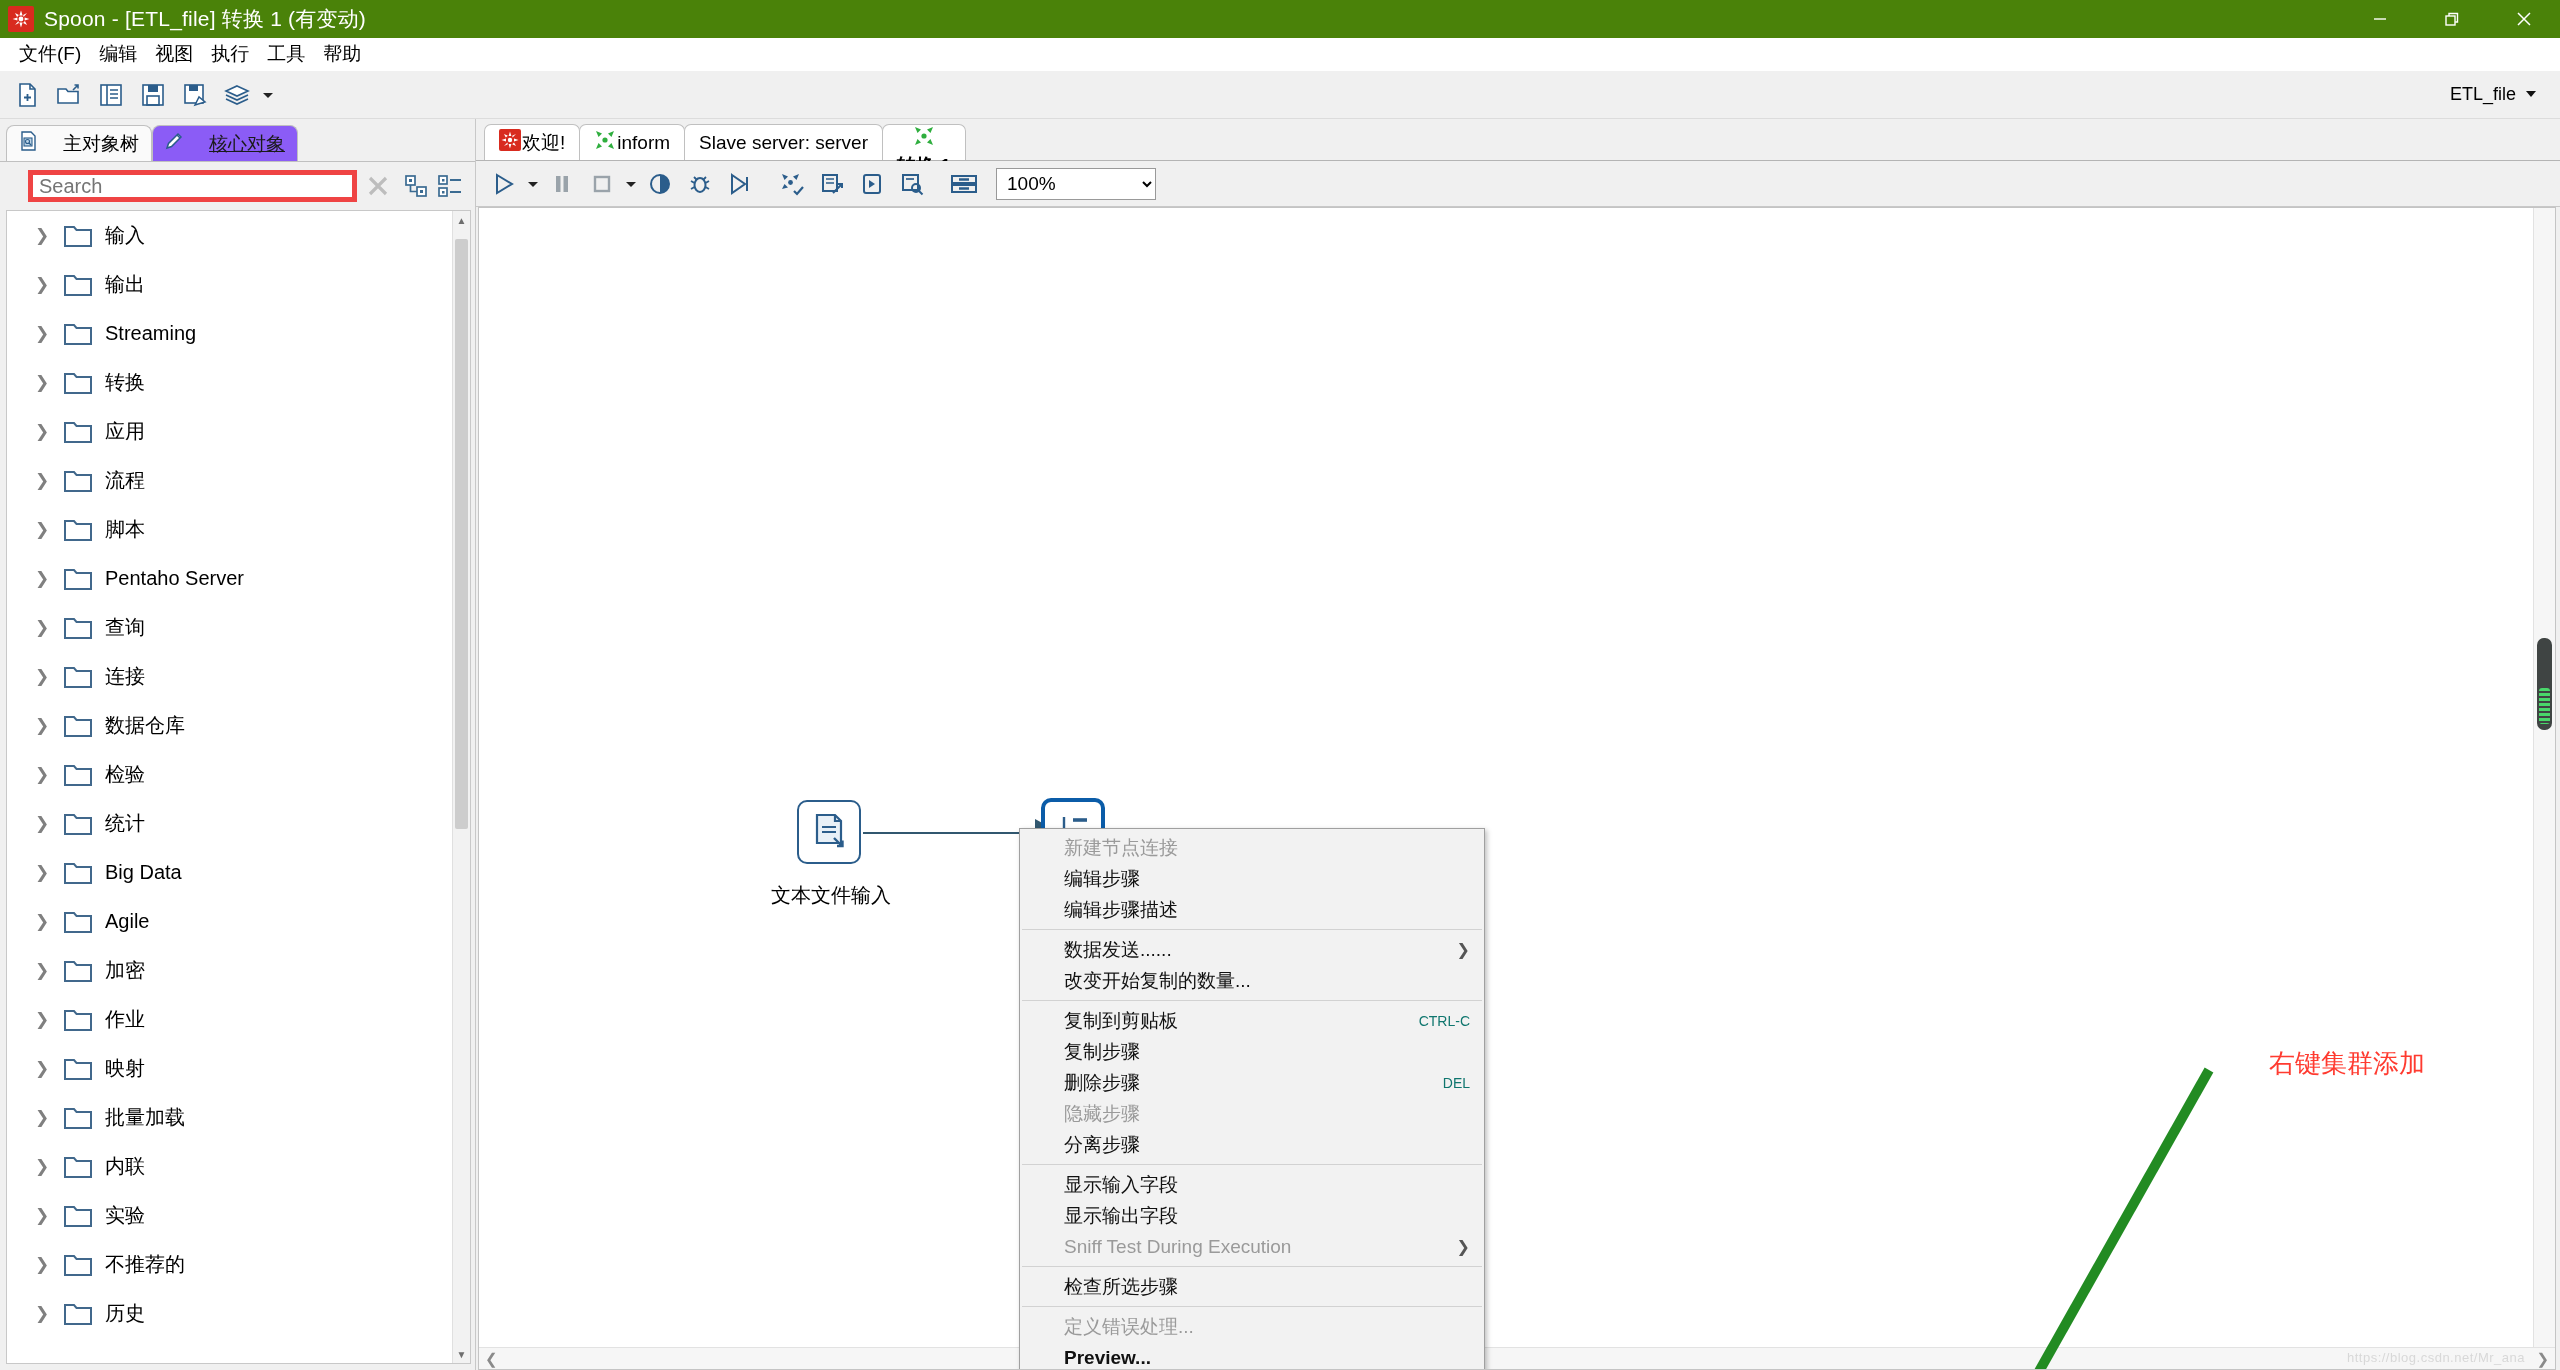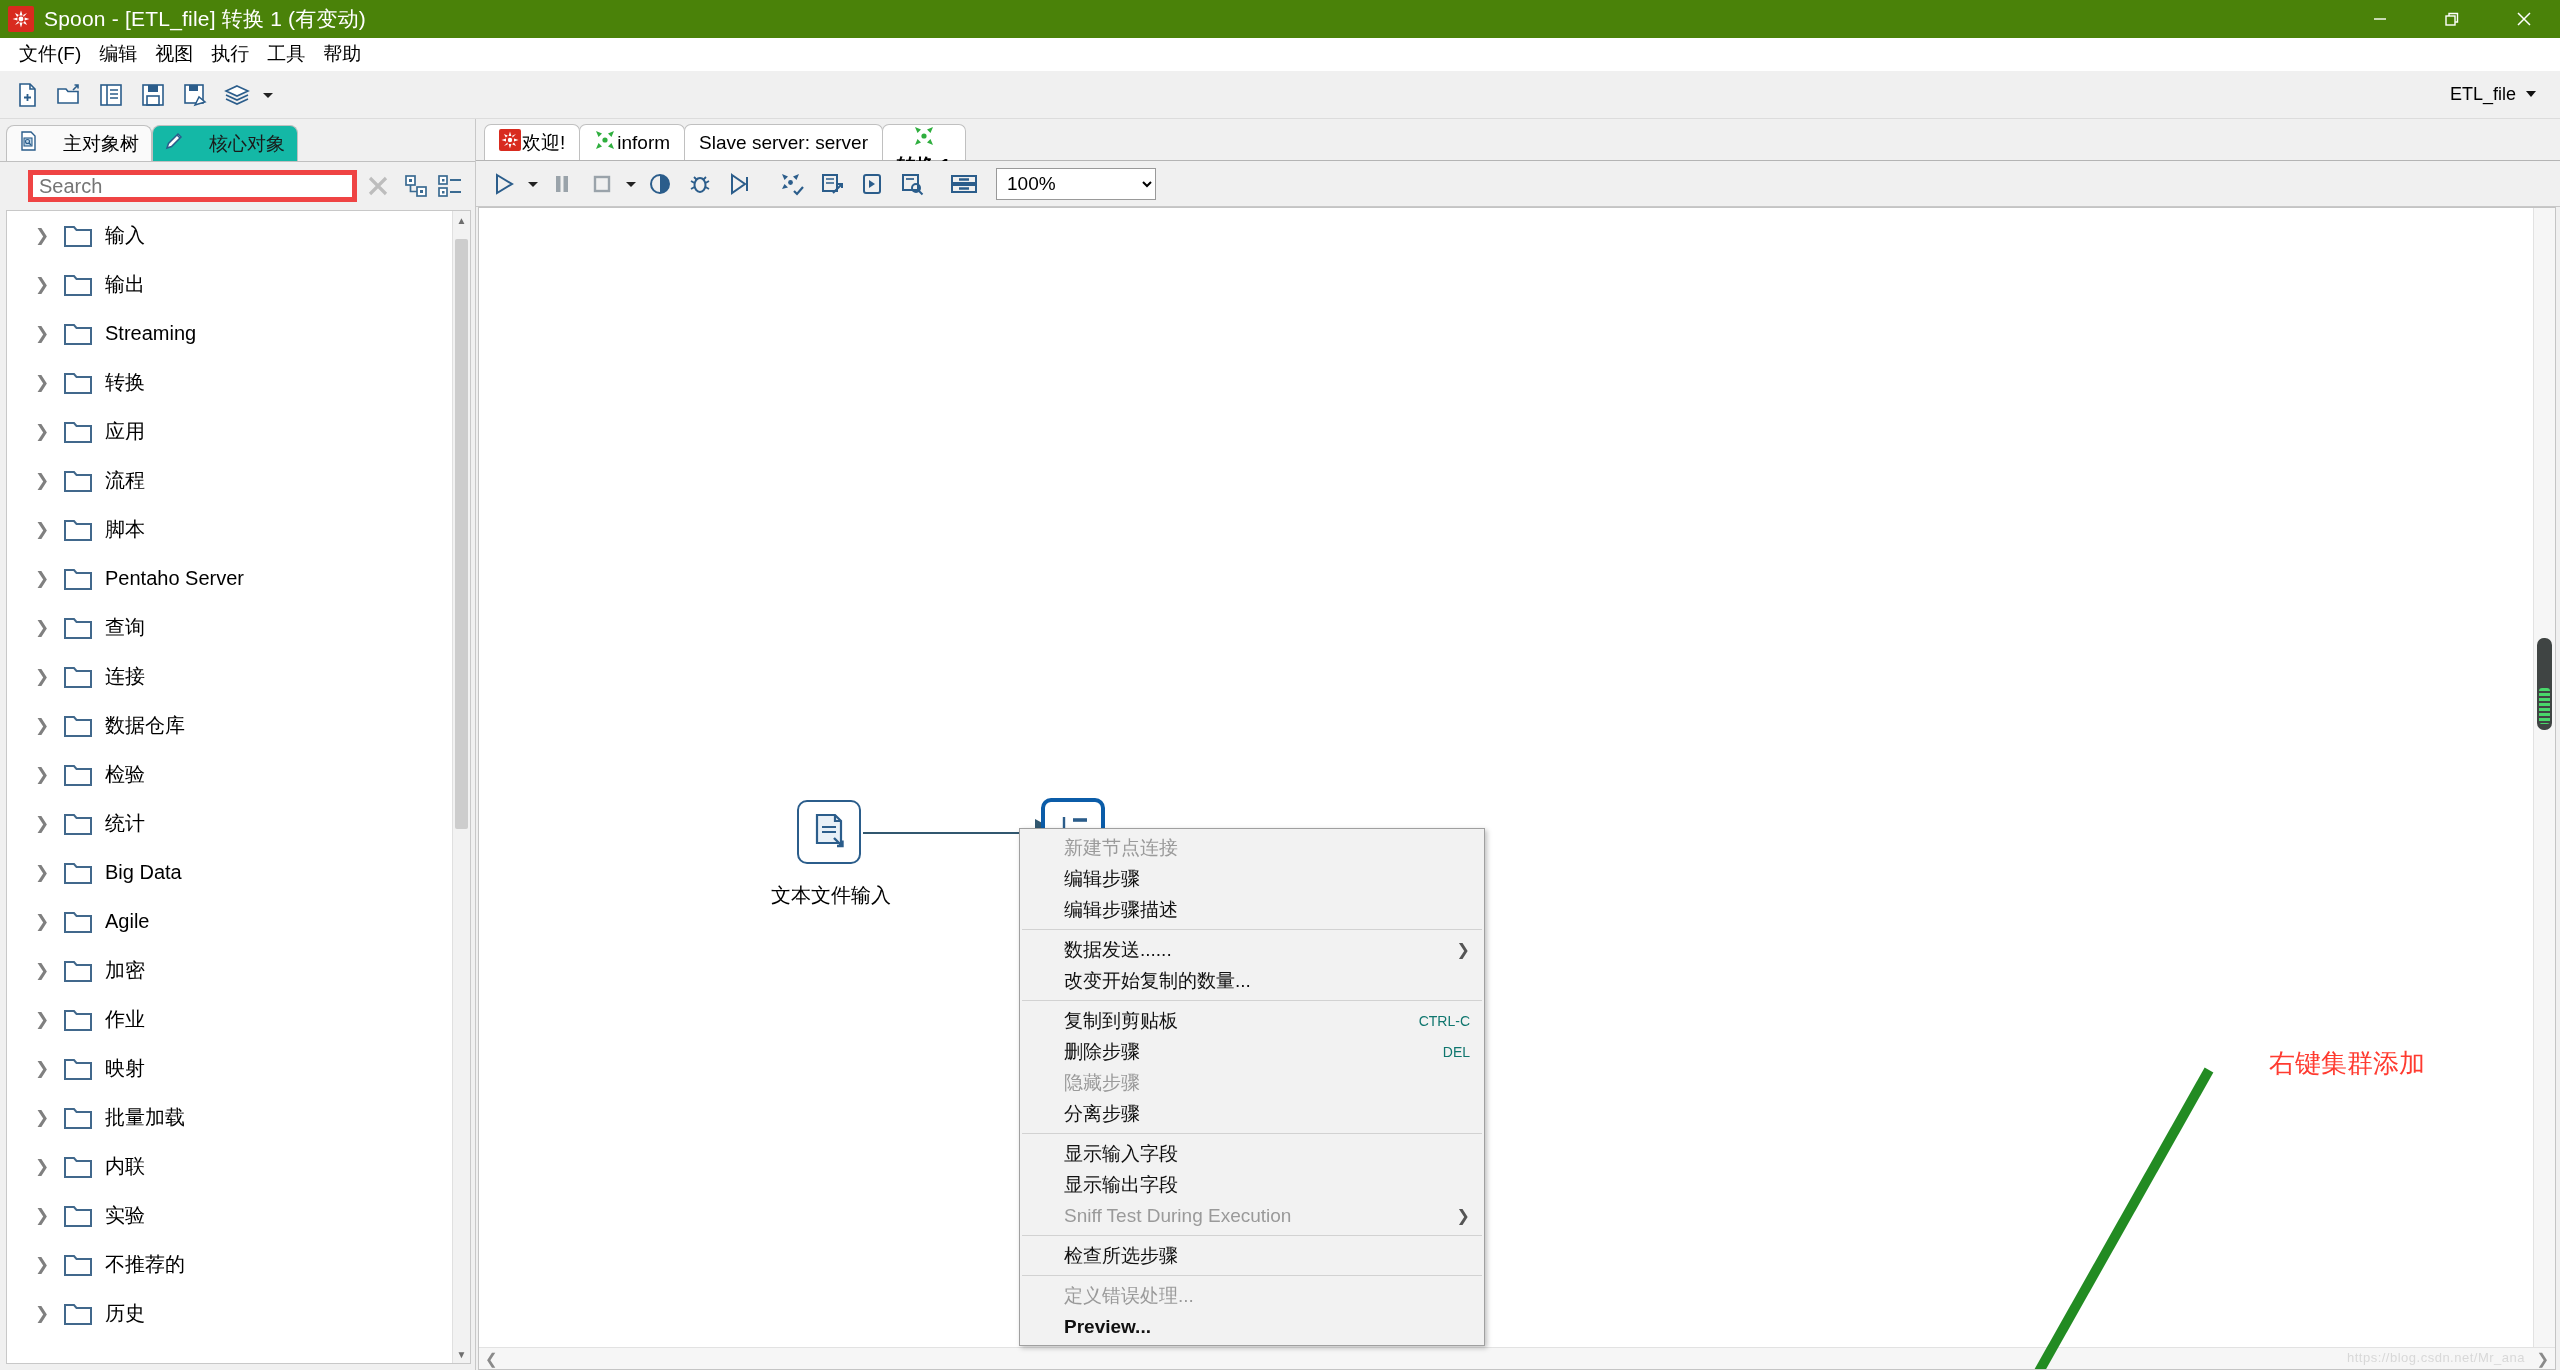--- a/index.html
+++ b/index.html
@@ -62,21 +62,21 @@
     width: 476px; background: #f0f0f0; display: flex; flex-direction: column;
     border-right: 1px solid #c8c8c8; position: relative;
   }
   #panel-tabs { display: flex; height: 42px; align-items: flex-end; padding-left: 6px; }
   .ptab {
     display: flex; align-items: center; gap: 24px;
     height: 36px; padding: 0 12px 0 10px; font-size: 19px; color: #000;
     background: #fafafa; border: 1px solid #c0c0c0; border-bottom: none;
     border-radius: 8px 8px 0 0; cursor: default; white-space: nowrap;
   }
-  .ptab.inactive { background: #14b8a6; color: #1a1a1a; }
+  .ptab.inactive { background: #8b5cf6; color: #1a1a1a; text-decoration: underline; }
   #search-row {
     display: flex; align-items: center; gap: 0;
     padding: 8px 8px 8px 28px; background: #f0f0f0;
     border-top: 1px solid #c0c0c0;
   }
   #search-input {
     flex: 1 1 auto; height: 32px; font-size: 20px; padding: 2px 6px;
     border: 5px solid #ef4444; background: #ffffff; color: #555;
     font-family: "Liberation Sans", sans-serif;
   }
@@ -828,20 +828,23 @@
           </div>
           <div class="cm-item">
             <span>改变开始复制的数量...</span>
           </div>
           <div class="cm-sep"></div>
           <div class="cm-item">
             <span>复制到剪贴板</span>
             <span class="cm-accel">CTRL-C</span>
           </div>
           <div class="cm-item">
+            <span>复制步骤</span>
+          </div>
+          <div class="cm-item">
             <span>删除步骤</span>
             <span class="cm-accel">DEL</span>
           </div>
           <div class="cm-item disabled">
             <span>隐藏步骤</span>
           </div>
           <div class="cm-item">
             <span>分离步骤</span>
           </div>
           <div class="cm-sep"></div>

